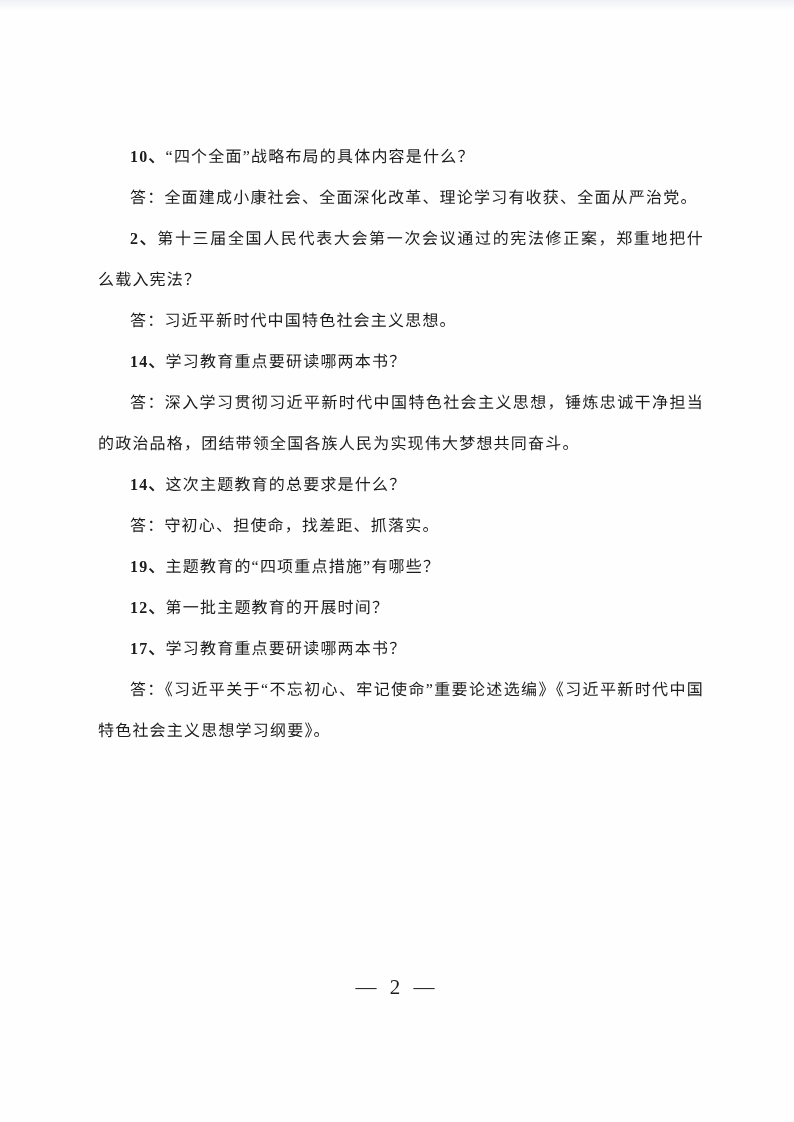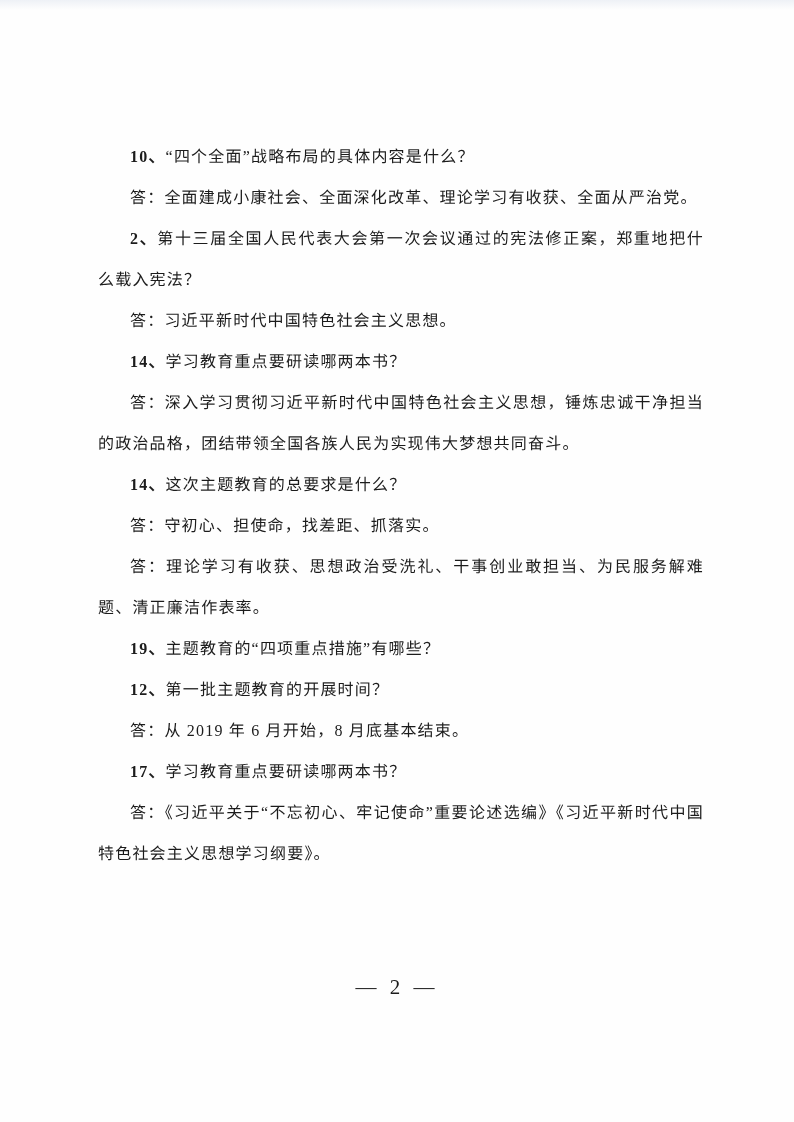--- a/index.html
+++ b/index.html
@@ -65,26 +65,24 @@
 
   <p><span class="q-num">2、</span><span>第十三届全国人民代表大会第一次会议通过的宪法修正案，郑重地把什么载入宪法？</span></p>
   <p>答：习近平新时代中国特色社会主义思想。</p>
 
   <p><span class="q-num">14、</span><span>学习教育重点要研读哪两本书？</span></p>
   <p>答：深入学习贯彻习近平新时代中国特色社会主义思想，锤炼忠诚干净担当的政治品格，团结带领全国各族人民为实现伟大梦想共同奋斗。</p>
 
   <p><span class="q-num">14、</span><span>这次主题教育的总要求是什么？</span></p>
   <p>答：守初心、担使命，找差距、抓落实。</p>
 
-  <p>答：理论学习有收获、思想政治受洗礼、干事创业敢担当、为民服务解难题、清正廉洁作表率。</p>
 
   <p><span class="q-num">19、</span><span>主题教育的“四项重点措施”有哪些？</span></p>
 
   <p><span class="q-num">12、</span><span>第一批主题教育的开展时间？</span></p>
-  <p>答：从 2019 年 6 月开始，8 月底基本结束。</p>
 
   <p><span class="q-num">17、</span><span>学习教育重点要研读哪两本书？</span></p>
   <p>答：《习近平关于“不忘初心、牢记使命”重要论述选编》《习近平新时代中国特色社会主义思想学习纲要》。</p>
 
 </main>
 
 <footer class="page-footer">
   <span class="page-number">— 2 —</span>
 </footer>
 

